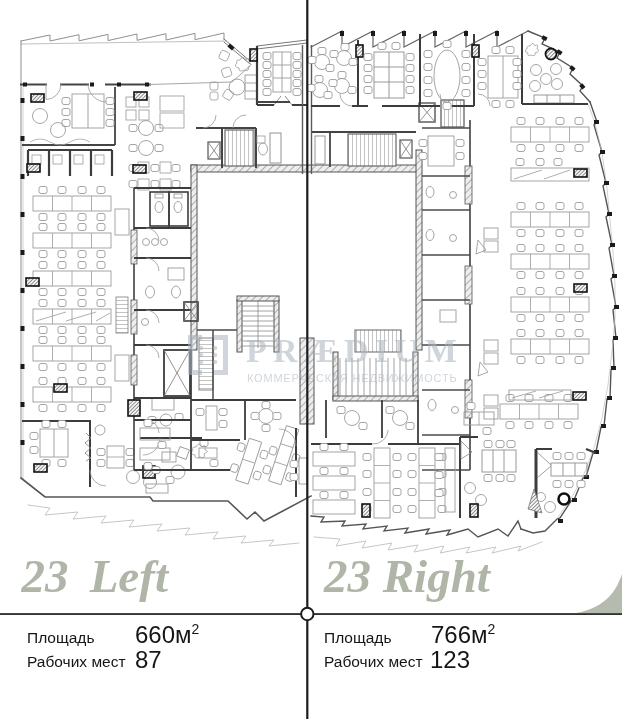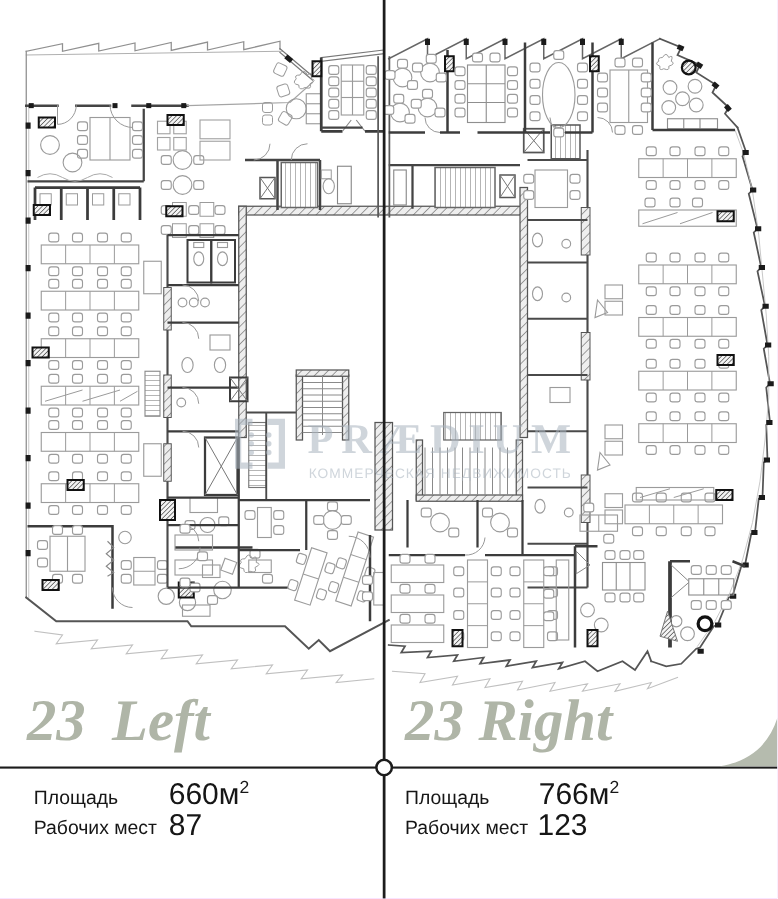--- a/index.html
+++ b/index.html
@@ -1,16 +1,16 @@
 <!DOCTYPE html>
 <html><head>
 <meta charset="utf-8">
 <style>
   html,body{margin:0;padding:0;background:#fff;}
-  #page{position:relative;width:622px;height:719px;background:#f0abfc;overflow:hidden;
+  #page{position:relative;width:622px;height:719px;background:#d946ef;overflow:hidden;
         font-family:"Liberation Sans",sans-serif;}
   svg{display:block;}
 </style>
 </head>
 <body>
 <div id="page">
 <svg width="622" height="719" viewBox="0 0 622 719">
 <defs>
   <pattern id="colhatch" width="2.6" height="2.6" patternUnits="userSpaceOnUse" patternTransform="rotate(45)">
     <rect width="2.6" height="2.6" fill="#f4f4f4"></rect>

